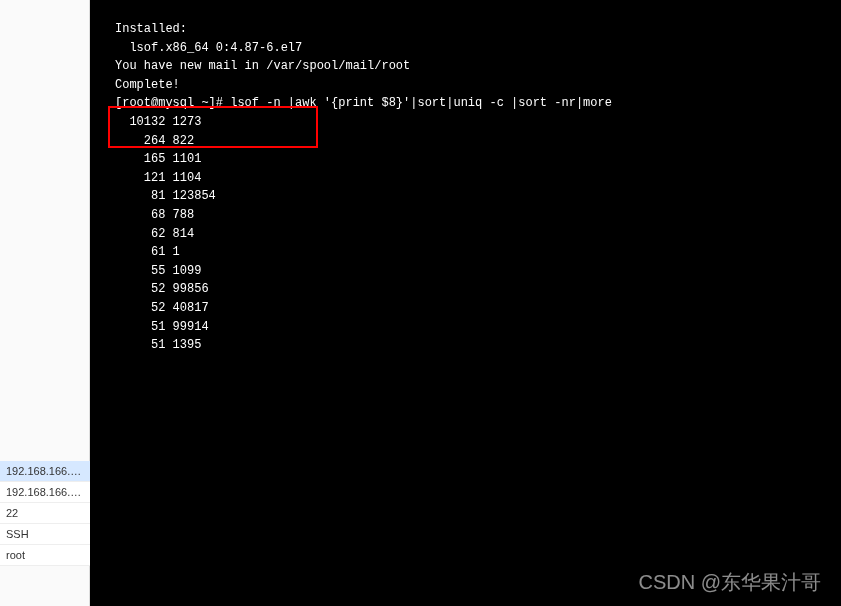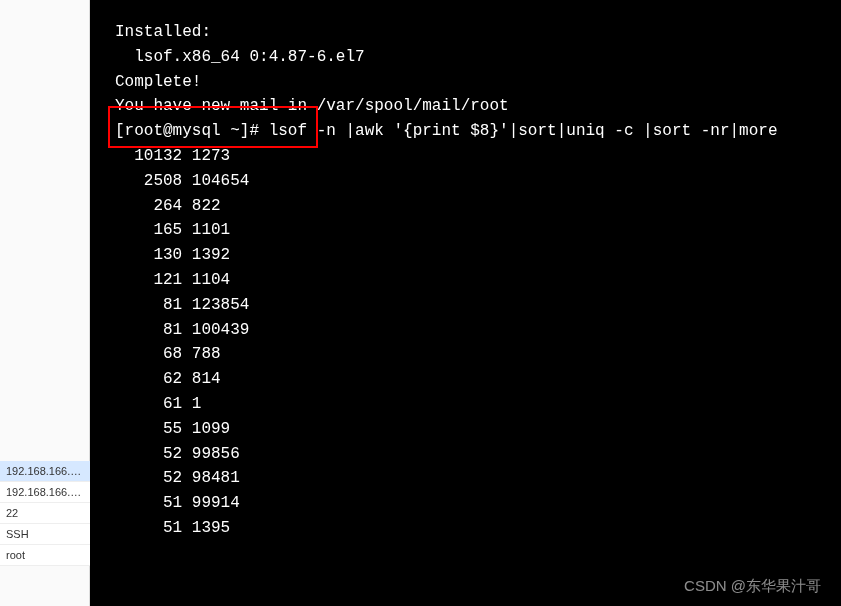--- a/index.html
+++ b/index.html
@@ -48,77 +48,74 @@
     .terminal {
       position: absolute;
       left: 90px;
       top: 0;
       width: 751px;
       height: 606px;
       background: #000;
       color: #fff;
       padding: 20px 0 0 25px;
       line-height: 1.55;
-      font-size: 16px;
+      font-size: 12px;
       overflow: hidden;
     }
     .term-line {
       white-space: pre;
       font-family: "Consolas", "Courier New", monospace;
     }
     .highlight-box {
       position: absolute;
       border: 2px solid #ff0000;
       background: transparent;
       pointer-events: none;
     }
     .watermark {
       position: absolute;
       right: 20px;
       bottom: 10px;
       color: rgba(255,255,255,0.55);
       font-family: Arial, sans-serif;
-      font-size: 15px;
+      font-size: 20px;
       pointer-events: none;
     }
   </style>
 </head>
 <body>
 
 <div class="left-panel">
   <div class="left-items">
     <div class="left-item selected"><span>192.168.166.131-...</span></div>
     <div class="left-item"><span>192.168.166.131</span></div>
     <div class="left-item"><span>22</span></div>
     <div class="left-item"><span>SSH</span></div>
     <div class="left-item"><span>root</span></div>
   </div>
 </div>
 
 <div class="terminal">
   <div class="term-line">Installed:</div>
   <div class="term-line">  lsof.x86_64 0:4.87-6.el7</div>
   <div class="term-line"></div>
+  <div class="term-line">You have new mail in /var/spool/mail/root</div>
   <div class="term-line">Complete!</div>
-  <div class="term-line">You have new mail in /var/spool/mail/root</div>
   <div class="term-line">[root@mysql ~]# lsof -n |awk '{print $8}'|sort|uniq -c |sort -nr|more</div>
   <div class="term-line">  10132 1273</div>
-  <div class="term-line">   2508 104654</div>
   <div class="term-line">    264 822</div>
   <div class="term-line">    165 1101</div>
-  <div class="term-line">    130 1392</div>
   <div class="term-line">    121 1104</div>
   <div class="term-line">     81 123854</div>
-  <div class="term-line">     81 100439</div>
   <div class="term-line">     68 788</div>
   <div class="term-line">     62 814</div>
   <div class="term-line">     61 1</div>
   <div class="term-line">     55 1099</div>
   <div class="term-line">     52 99856</div>
-  <div class="term-line">     52 98481</div>
+  <div class="term-line">     52 40817</div>
   <div class="term-line">     51 99914</div>
   <div class="term-line">     51 1395</div>
 
 </div>
 
 <div class="highlight-box" style="top:106px;left:108px;width:210px;height:42px;"></div>
 
 <div class="watermark"><span>CSDN @东华果汁哥</span></div>
 
 </body></html>

